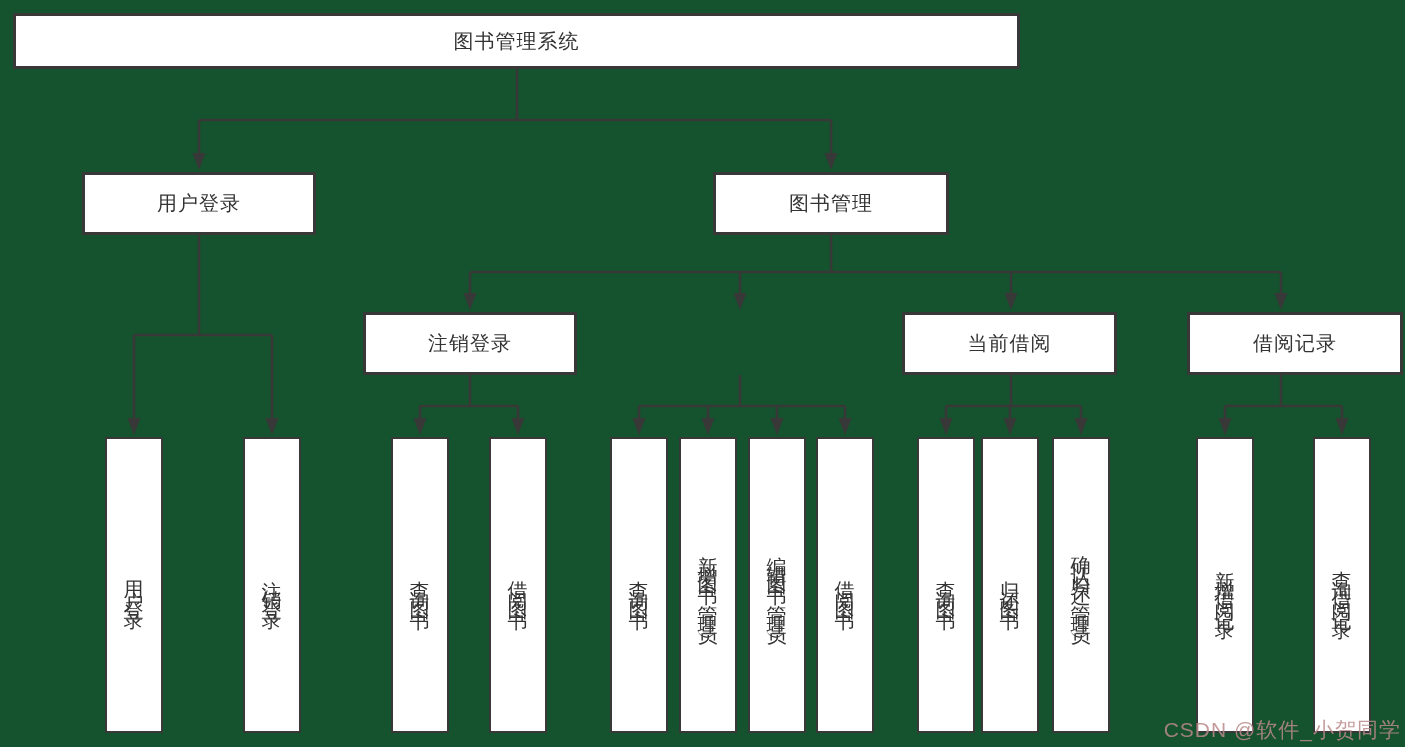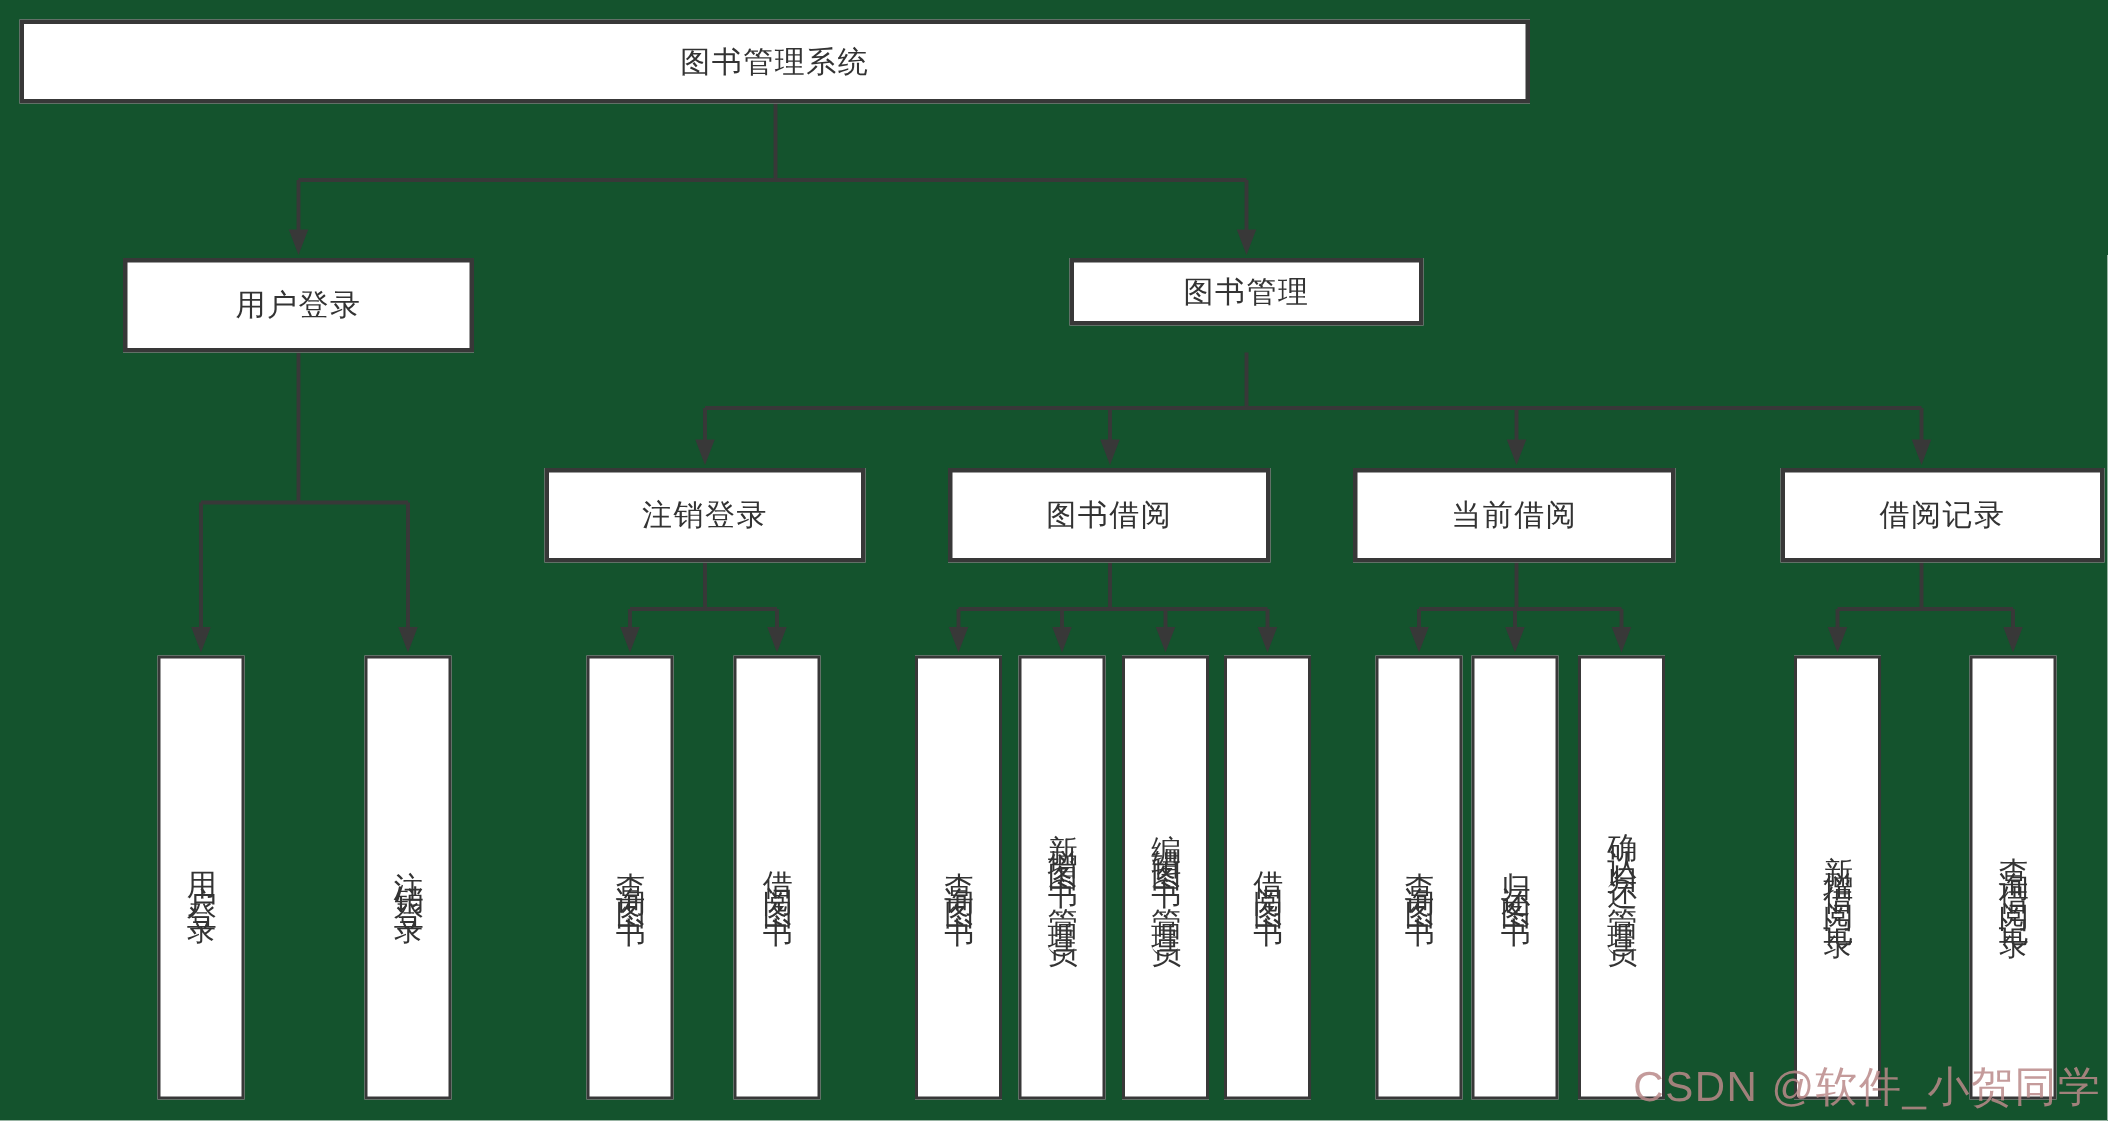--- a/index.html
+++ b/index.html
@@ -30,37 +30,37 @@
     text-orientation:mixed;
     letter-spacing:10px;
     line-height:1;
     font-size:20px;
     color:#333333;
   }
   
   .n-root{left:13px;top:13px;width:1007px;height:56px;}
   
   .n-login{left:82px;top:172px;width:234px;height:63px;}
-  .n-bookmgmt{left:713px;top:172px;width:236px;height:45px;}
+  .n-bookmgmt{left:713px;top:172px;width:236px;height:63px;}
   
   .n-newbook{left:363px;top:312px;width:214px;height:63px;}
   .n-borrow{left:632px;top:312px;width:215px;height:63px;}
   .n-current{left:902px;top:312px;width:215px;height:63px;text-align:center;}
   .n-history{left:1172px;top:312px;width:216px;height:63px;margin-left:15px;}
   
   .leaf{top:437px;width:58px;height:296px;}
   .lf-1{left:105px;}  .lf-2{left:243px;}
   .lf-3{left:391px;}  .lf-4{left:489px;}
   .lf-5{left:610px;}  .lf-6{left:679px;}  .lf-7{left:748px;}  .lf-8{left:816px;}
   .lf-9{left:917px;}  .lf-10{left:981px;} .lf-11{left:1052px;}
   .lf-12{left:1196px;}.lf-13{left:1313px;}
   .watermark{
     position:absolute;
     right:4px;bottom:3px;
-    font-size:28px;
+    font-size:21px;
     letter-spacing:1px;
     color:rgba(186,137,137,0.85);
     z-index:5;
     white-space:nowrap;
   }
 </style>
 </head>
 <body>
 
 <div class="canvas">
@@ -93,23 +93,20 @@
 
   <div class="node n-login">
     <span>用户登录</span>
   </div>
   <div class="node n-bookmgmt">
     <span>图书管理</span>
   </div>
 
   <div class="node n-newbook">
     <span>注销登录</span>
-  </div>
-  <div class="node n-borrow">
-    <span>图书借阅</span>
   </div>
   <div class="node n-current">
     <span>当前借阅</span>
   </div>
   <div class="node n-history">
     <span>借阅记录</span>
   </div>
 
   <div class="node leaf lf-1">
     <span class="vtext">用户登录</span>

